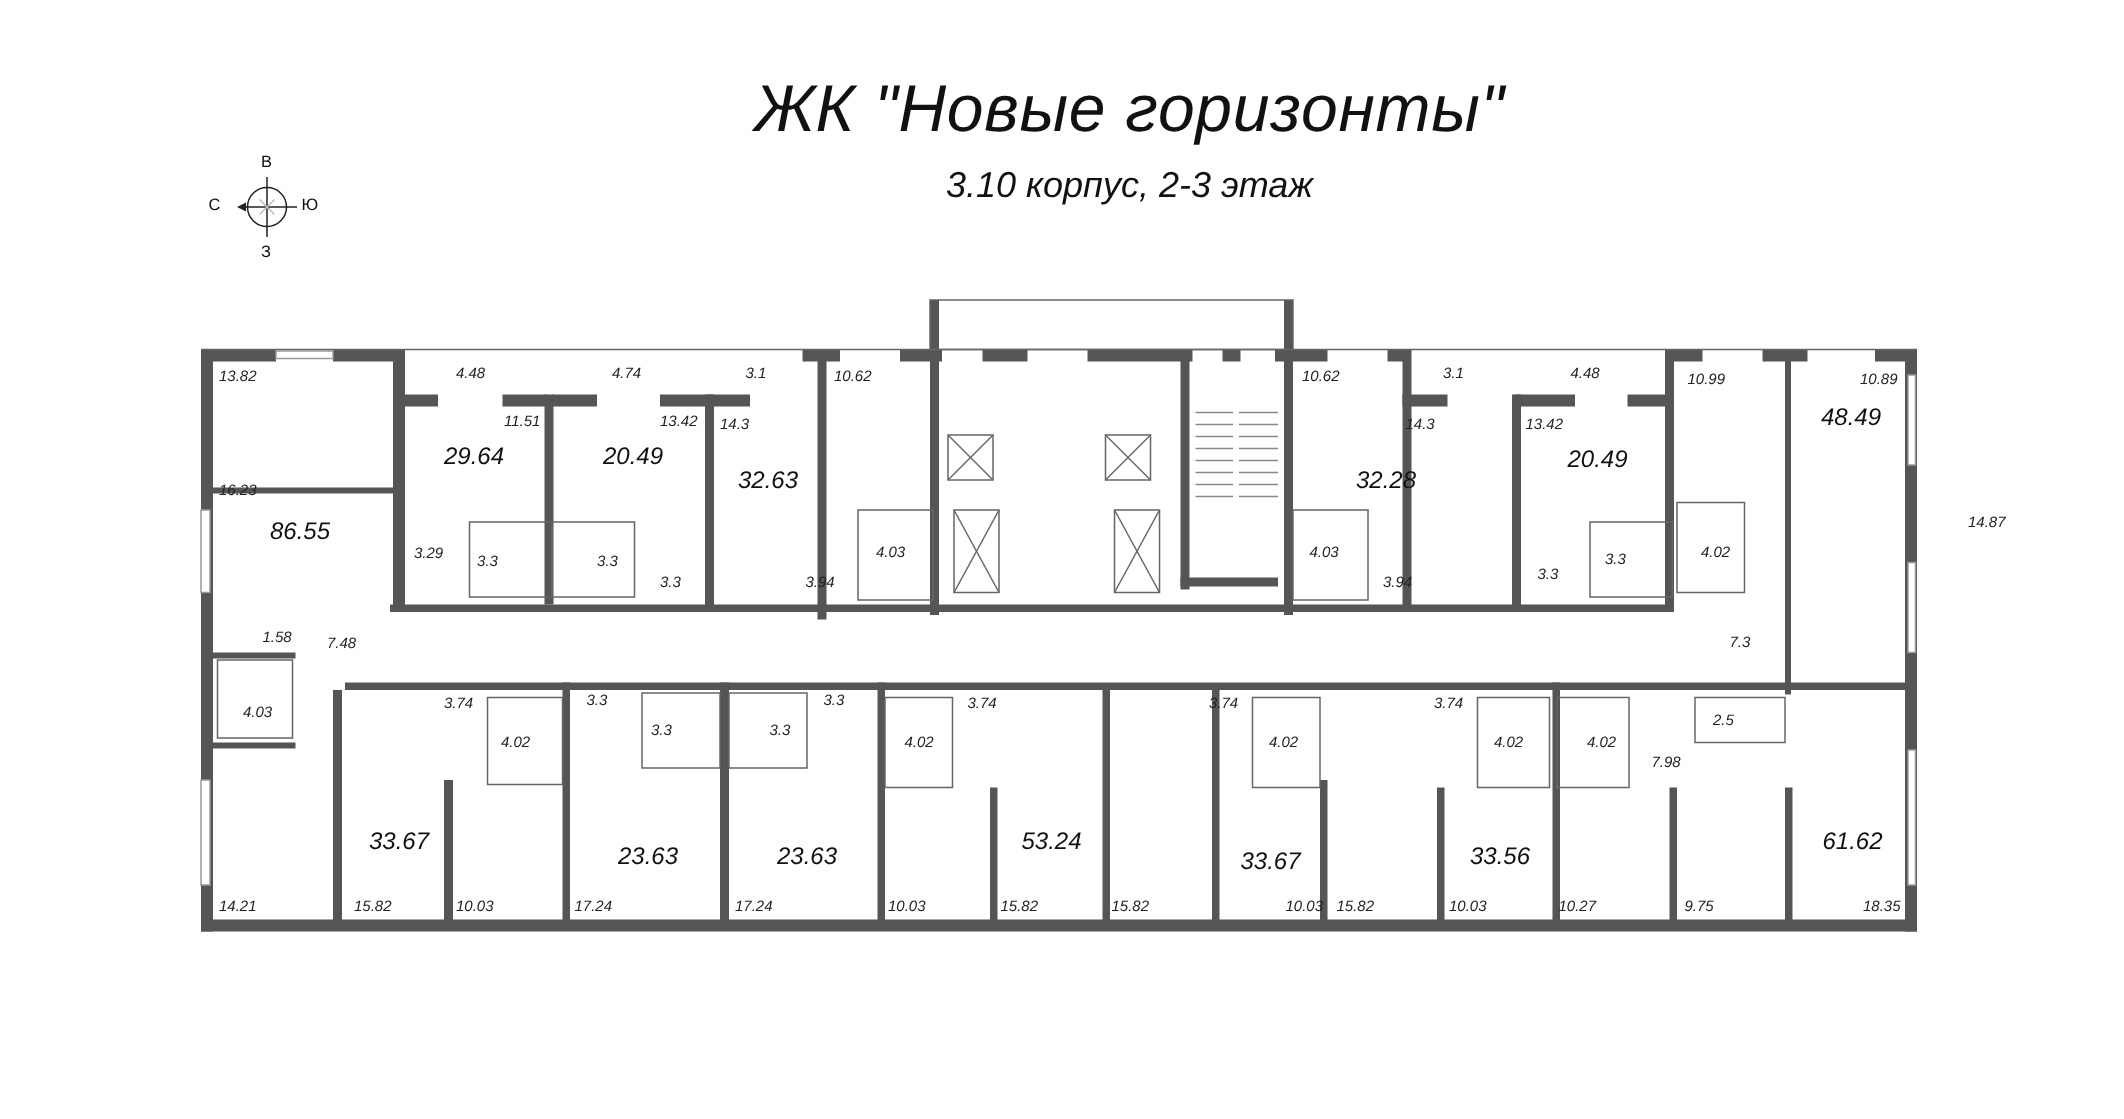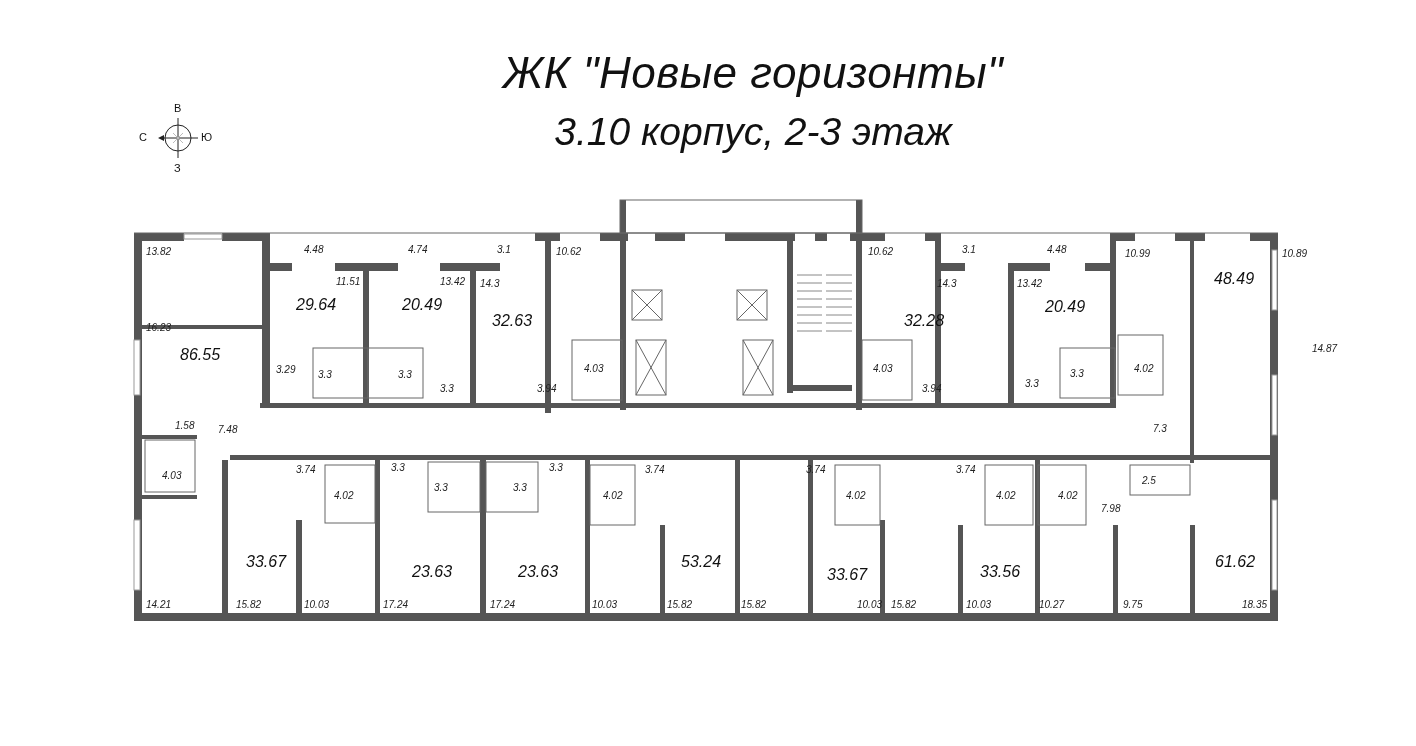--- a/index.html
+++ b/index.html
@@ -1,18 +1,18 @@
 <!DOCTYPE html>
 <html><head>
 <meta charset="utf-8">
 <style>
   html,body{margin:0;padding:0;background:#fff;}
   body{width:1416px;height:746px;position:relative;overflow:hidden;font-family:"Liberation Sans",sans-serif;color:#111;}
   .title{position:absolute;left:0;width:1416px;top:48px;text-align:center;font-style:italic;font-size:44px;padding-left:90px;box-sizing:border-box;letter-spacing:0.5px;}
-  .subtitle{position:absolute;left:0;width:1416px;top:110px;text-align:center;font-style:italic;font-size:39px;padding-left:90px;box-sizing:border-box;}
+  .subtitle{position:absolute;left:0;width:1416px;top:110px;text-align:center;font-style:italic;font-size:24px;padding-left:90px;box-sizing:border-box;}
   .compass{position:absolute;left:150px;top:100px;width:70px;height:75px;}
   .plan{position:absolute;left:0;top:0;width:1416px;height:746px;}
   .lbl{position:absolute;font-style:italic;font-size:10px;color:#222;white-space:nowrap;}
   .big{position:absolute;font-style:italic;font-size:16px;color:#111;white-space:nowrap;}
 </style>
 </head>
 <body>
 
 <div class="title">ЖК "Новые горизонты"</div>
 <div class="subtitle">3.10 корпус, 2-3 этаж</div>
@@ -200,21 +200,21 @@
 </div>
 <div>
   <span class="lbl" style="left:1047px;top:244px">4.48</span>
   <span class="lbl" style="left:1017px;top:278px">13.42</span>
   <span class="big" style="left:1045px;top:298px">20.49</span>
   <span class="lbl" style="left:1070px;top:368px">3.3</span>
   <span class="lbl" style="left:1025px;top:378px">3.3</span>
 </div>
 <div>
   <span class="lbl" style="left:1125px;top:248px">10.99</span>
-  <span class="lbl" style="left:1282px;top:248px">10.89</span>
+  <span class="lbl" style="left:1240px;top:248px">10.89</span>
   <span class="big" style="left:1214px;top:270px">48.49</span>
   <span class="lbl" style="left:1312px;top:343px">14.87</span>
   <span class="lbl" style="left:1134px;top:363px">4.02</span>
   <span class="lbl" style="left:1153px;top:423px">7.3</span>
 </div>
 <div>
   <span class="lbl" style="left:296px;top:464px">3.74</span>
   <span class="lbl" style="left:334px;top:490px">4.02</span>
   <span class="big" style="left:246px;top:553px">33.67</span>
   <span class="lbl" style="left:236px;top:599px">15.82</span>

